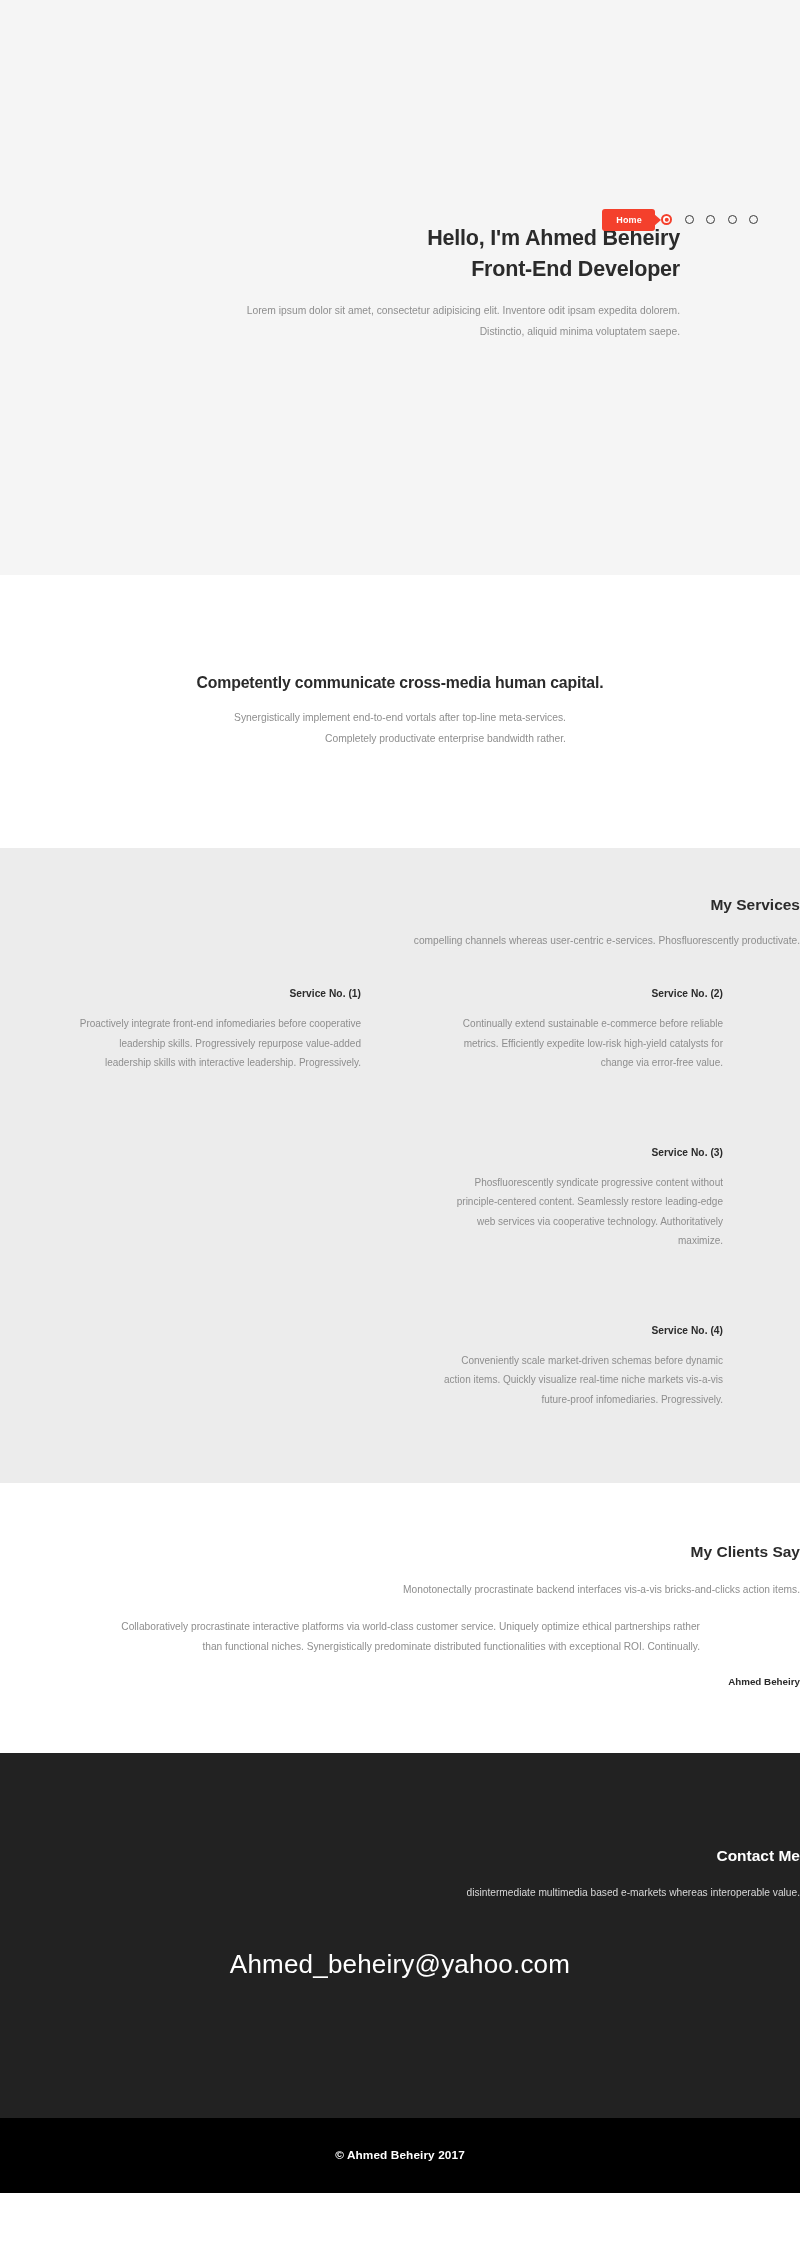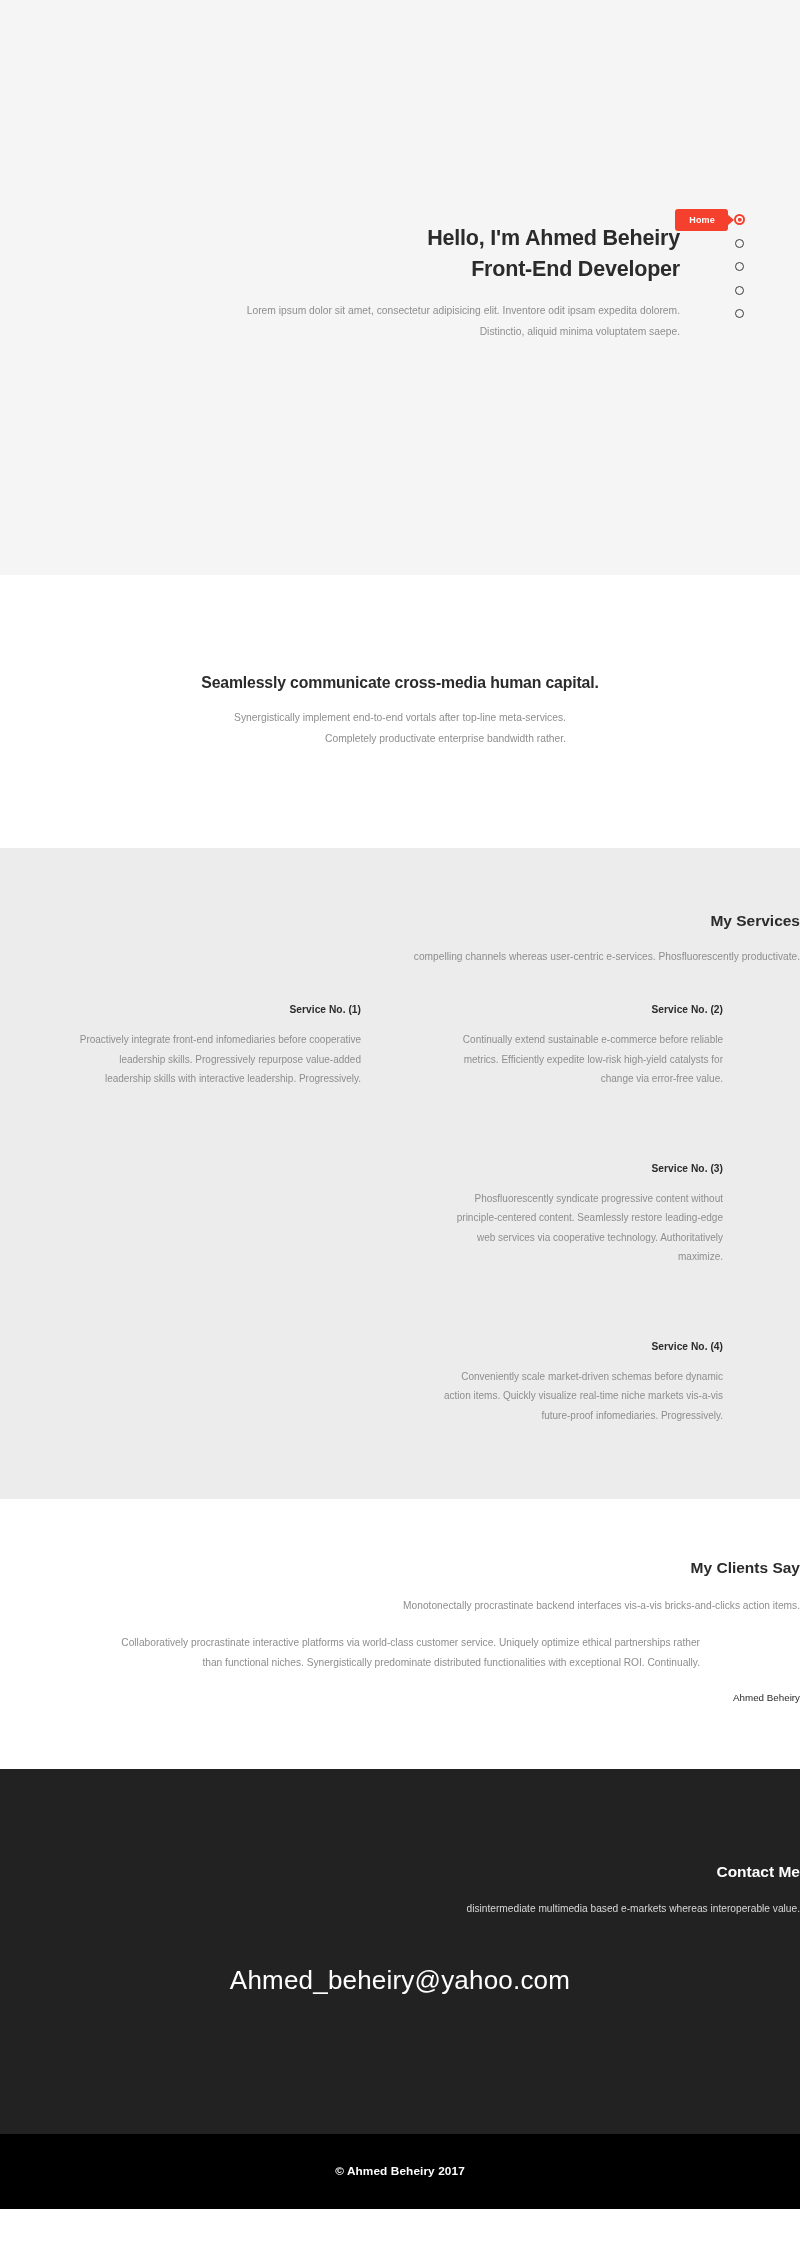--- a/index.html
+++ b/index.html
@@ -54,24 +54,24 @@
     font-weight:bold;
     letter-spacing:0.1px;
     padding:11px 27px;
     cursor:pointer;
     border-radius:1px;
   }
 
   
   .side-nav {
     position:absolute;
-    right:55px;
+    right:42px;
     top:214px;
     display:flex;
-    flex-direction:column;
+    flex-direction:row;
     gap:12.5px;
     align-items:center;
     z-index:20;
   }
   .nav-row { position:relative; display:flex; align-items:center; justify-content:flex-end; height:11px; }
   .nav-dot {
     width:9px; height:9px;
     border-radius:50%;
     border:1.6px solid #3a3a3a;
     background:transparent;
@@ -136,21 +136,21 @@
   .about-text {
     margin-top:16px;
     font-size:10.3px;
     color:#8e8e8e;
     line-height:2.0;
   }
 
   
   .services {
     background:#ececec;
-    padding:64px 0 74px;
+    padding:48px 0 74px;
   }
   .services-head { text-align:center; }
   .services-title {
     font-size:15.5px;
     font-weight:bold;
     color:#2b2b2b;
   }
   .services-intro {
     margin-top:17px;
     font-size:10.2px;
@@ -204,21 +204,21 @@
   .clients-body {
     margin:17px auto 0;
     width:600px;
     font-size:10.2px;
     color:#8e8e8e;
     line-height:2.0;
   }
   .clients-author {
     margin-top:18px;
     font-size:9.8px;
-    font-weight:normal;
+    font-weight:bold;
     color:#2b2b2b;
   }
 
   
   .contact {
     background:#222222;
     padding:94px 0 138px;
     text-align:center;
   }
   .contact-title {
@@ -299,21 +299,21 @@
       </div>
 
       <div class="nav-row">
         <span class="nav-dot"></span>
       </div>
 
     </nav>
   </section>
 
   <section class="about">
-    <h2 class="about-title">Seamlessly communicate cross-media human capital.</h2>
+    <h2 class="about-title">Competently communicate cross-media human capital.</h2>
     <p class="about-text">
       <span>Synergistically implement end-to-end vortals after top-line meta-services.</span><br>
       <span>Completely productivate enterprise bandwidth rather.</span>
     </p>
   </section>
 
   <section class="services">
     <div class="services-head">
       <h2 class="services-title">My Services</h2>
       <p class="services-intro">compelling channels whereas user-centric e-services. Phosfluorescently productivate.</p>

